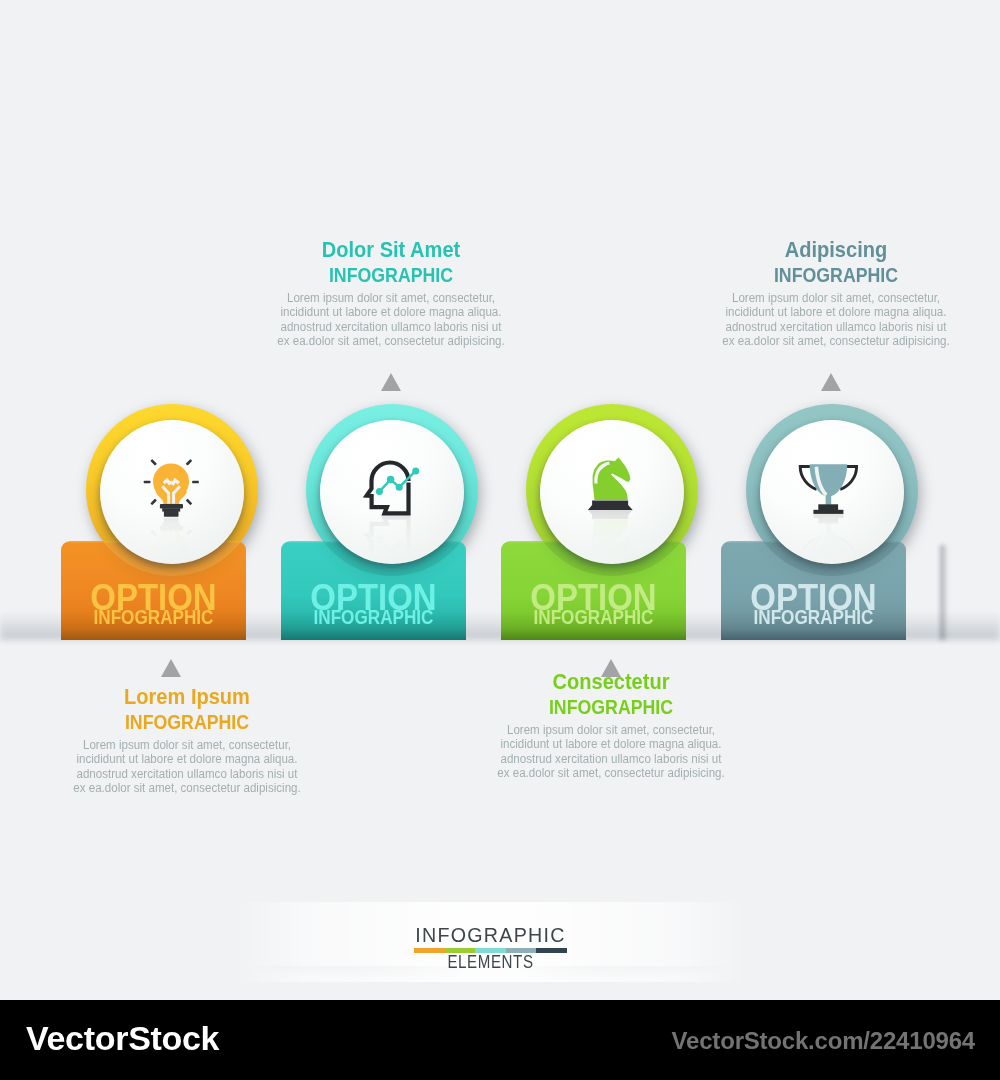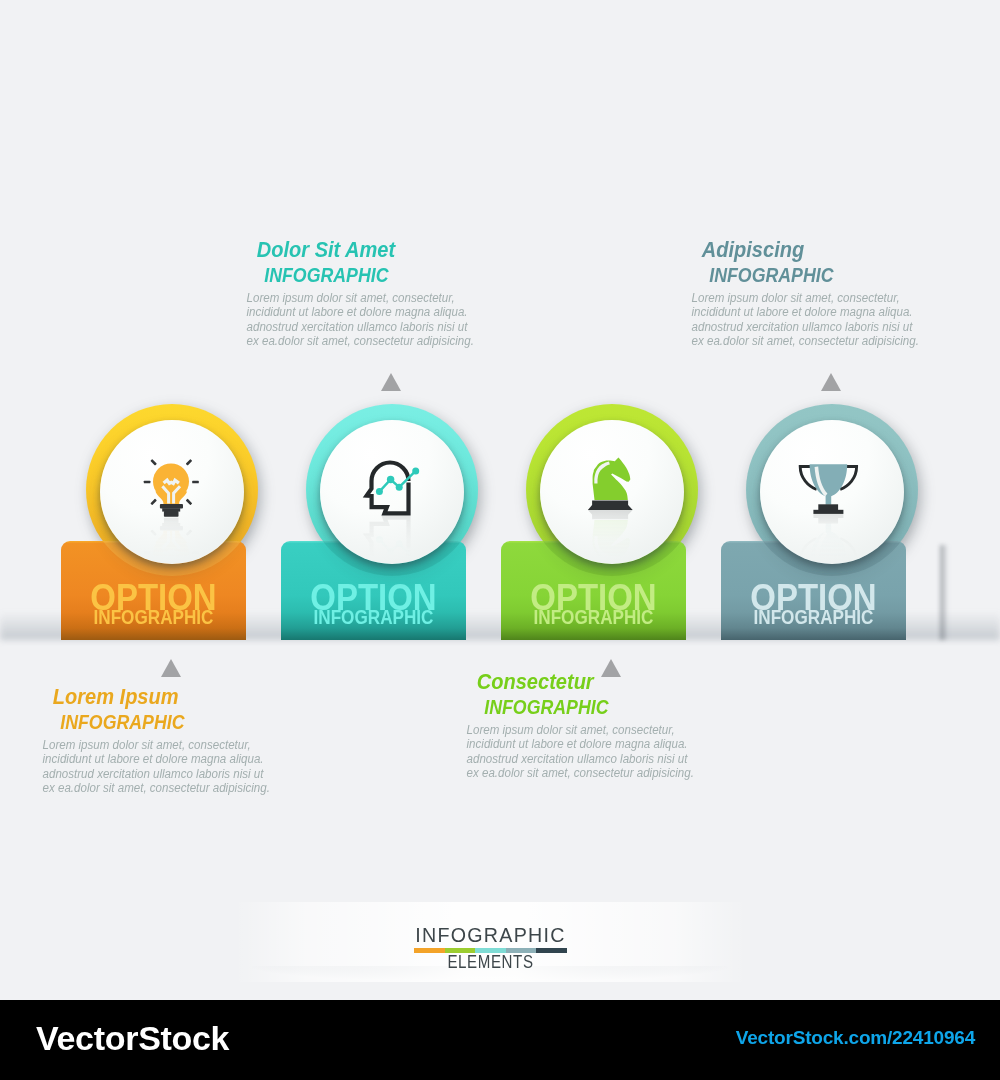--- a/index.html
+++ b/index.html
@@ -43,21 +43,21 @@
   .r2{background:linear-gradient(178deg,#7befe4 0%,#6ce8dc 40%,#5fe0d2 62%,#4ed5c6 88%,#46cec0 100%);}
   .r3{background:linear-gradient(178deg,#bee734 0%,#b6e233 40%,#aedd32 62%,#a2d42f 88%,#9bce2d 100%);}
   .r4{background:linear-gradient(178deg,#93c6c5 0%,#8ec1c2 40%,#88bbbd 62%,#7fb2b6 88%,#79acb1 100%);}
   .ringlayer{filter:drop-shadow(3px 5px 7px rgba(50,60,68,.35));}
   .inner{position:absolute;left:14px;top:16px;width:144px;height:144px;border-radius:50%;
          background:radial-gradient(circle at 36% 24%, #ffffff 0%, #fbfdfc 40%, #eef2f1 80%, #e1e9e7 100%);
          box-shadow:0 4px 7px rgba(35,48,56,.42), 0 10px 18px rgba(35,48,56,.16);}
   .ico{position:absolute;left:0;top:0;width:144px;height:144px;}
 
   
-  .callout{position:absolute;width:300px;font-style:italic;}
+  .callout{position:absolute;width:300px;text-align:center;}
   .ctitle{font-size:22.4px;font-weight:bold;line-height:20px;transform:scaleX(0.895);}
   .csub{font-size:21px;font-weight:bold;line-height:18px;margin-top:6px;transform:scaleX(0.845);}
   .cbody{font-size:12px;color:#a3afaf;line-height:14.4px;margin-top:7px;}
   .cbody > div{transform:scaleX(0.963);}
   .c1 .ctitle,.c1 .csub{color:#eaa81e;}
   .c2 .ctitle,.c2 .csub{color:#27c3b2;}
   .c3 .ctitle,.c3 .csub{color:#77cf1a;}
   .c4 .ctitle,.c4 .csub{color:#619099;}
   .tri{position:absolute;width:0;height:0;border-left:10px solid transparent;
        border-right:10px solid transparent;border-bottom:18px solid #a2a3a5;}
@@ -72,22 +72,22 @@
   .logobar{position:absolute;left:50%;top:46px;margin-left:-76.5px;
            width:153px;height:5px;display:flex;}
   .logobar span{flex:1 1 0;height:100%;}
   .lc1{background:#f3a329;}.lc2{background:#9ccd30;}.lc3{background:#7fdcd5;}
   .lc4{background:#8db0b7;}.lc5{background:#31454f;}
   .logosub{position:absolute;left:0;top:50px;width:100%;text-align:center;
            font-size:17.8px;color:#3d464a;letter-spacing:0.7px;transform:scaleX(0.85);}
 
   
   .footer{position:absolute;left:0;top:1000px;width:1000px;height:80px;background:#000;}
-  .fbrand{position:absolute;left:36px;top:19px;font-size:34px;font-weight:bold;color:#fff;letter-spacing:-0.3px;}
-  .furl{position:absolute;right:25px;top:27px;font-size:19px;font-weight:bold;color:#0ea5e9;letter-spacing:-0.2px;text-align:center;}
+  .fbrand{position:absolute;left:26px;top:19px;font-size:34px;font-weight:bold;color:#fff;letter-spacing:-0.3px;}
+  .furl{position:absolute;right:25px;top:27px;font-size:24px;font-weight:bold;color:#737373;letter-spacing:-0.2px;text-align:center;}
 </style>
 </head>
 <body>
 
 <div id="stage">
 
   <div class="rowshadow"></div>
 
   <div class="node ringlayer" style="left:86px;top:404px">
     <div class="ring r1"></div>

